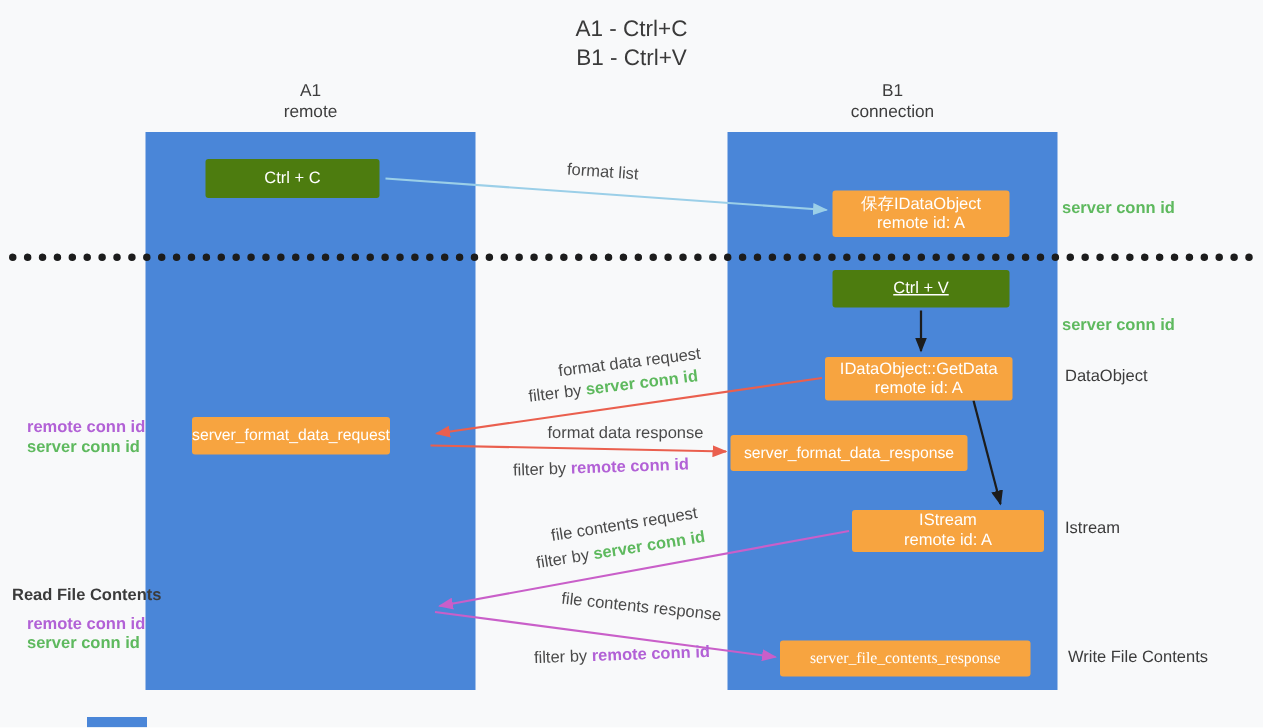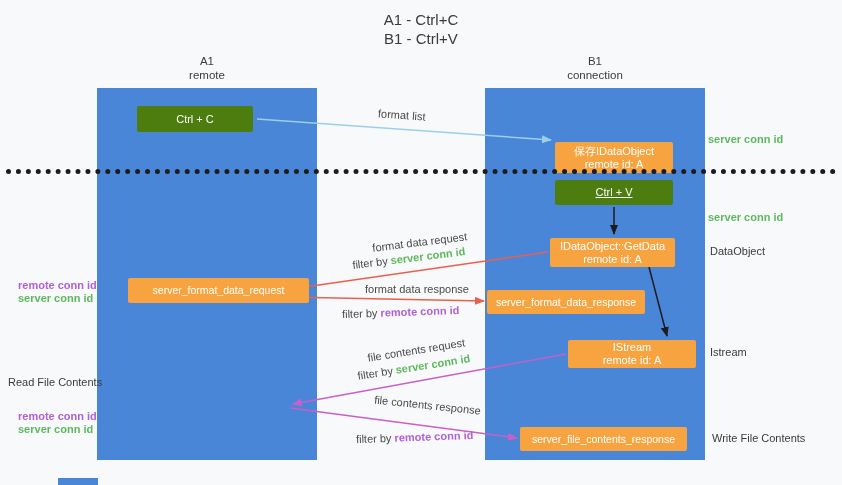--- a/index.html
+++ b/index.html
@@ -74,43 +74,43 @@
     <line x1="614" y1="207" x2="614" y2="234" stroke="#1c1c1c" stroke-width="1.5" marker-end="url(#ah-black)"></line>
     <line x1="548" y1="252" x2="291" y2="289" stroke="#ea5f4e" stroke-width="1.4" marker-end="url(#ah-red)"></line>
     <line x1="287" y1="297" x2="484" y2="301" stroke="#ea5f4e" stroke-width="1.4" marker-end="url(#ah-red)"></line>
     <line x1="649" y1="267" x2="667" y2="336" stroke="#1c1c1c" stroke-width="1.5" marker-end="url(#ah-black)"></line>
     <line x1="566" y1="354" x2="293" y2="404" stroke="#c95fc9" stroke-width="1.4" marker-end="url(#ah-mag)"></line>
     <line x1="290" y1="408" x2="517" y2="438" stroke="#c95fc9" stroke-width="1.4" marker-end="url(#ah-mag)"></line>
   </svg>
 
   <div class="bx green" style="left:137px;top:106px;width:116px;height:26px;">Ctrl + C</div>
 
-  <div class="bx orange" style="left:555px;top:142px;width:118px;height:31px;">
+  <div class="bx orange" style="left:555px;top:127px;width:118px;height:31px;">
     <div>保存IDataObject</div>
     <div>remote id: A</div>
   </div>
 
   <div class="bx green" style="left:555px;top:180px;width:118px;height:25px;text-decoration:underline;">Ctrl + V</div>
 
   <div class="bx orange" style="left:550px;top:238px;width:125px;height:29px;">
     <div>IDataObject::GetData</div>
     <div>remote id: A</div>
   </div>
 
-  <div class="bx orange small" style="left:128px;top:278px;width:181px;height:25px;">server_format_data_request</div>
+  <div class="bx orange small" style="left:128px;top:278px;width:132px;height:25px;">server_format_data_request</div>
 
   <div class="bx orange small" style="left:487px;top:290px;width:158px;height:24px;">server_format_data_response</div>
 
   <div class="bx orange" style="left:568px;top:340px;width:128px;height:28px;">
     <div>IStream</div>
     <div>remote id: A</div>
   </div>
 
 
-  <div class="bx orange small" style="left:520px;top:427px;width:167px;height:24px;">server_file_contents_response</div>
+  <div class="bx orange small" style="left:520px;top:427px;width:167px;height:24px;font-family:Liberation Serif, serif;">server_file_contents_response</div>
 
   <span class="lbl" style="left:378px;top:109px;transform:rotate(4deg);">format list</span>
 
   <span class="lbl" style="left:372px;top:236px;transform:rotate(-7deg);">format data request</span>
 
   <span class="lbl" style="left:352px;top:252px;transform:rotate(-7deg);">
     <span class="fb">filter by</span><span class="g">server conn id</span>
   </span>
 
   <span class="lbl" style="left:365px;top:283px;">format data response</span>
@@ -132,21 +132,21 @@
   </span>
 
   <span class="lbl g" style="left:708px;top:133px;">server conn id</span>
   <span class="lbl g" style="left:708px;top:211px;">server conn id</span>
   <span class="lbl dark" style="left:710px;top:245px;">DataObject</span>
   <span class="lbl dark" style="left:710px;top:346px;">Istream</span>
   <span class="lbl dark" style="left:712px;top:432px;">Write File Contents</span>
 
   <span class="lbl m" style="left:18px;top:279px;">remote conn id</span>
   <span class="lbl g" style="left:18px;top:292px;">server conn id</span>
-  <span class="lbl dark" style="left:8px;top:376px;">Read File Contents</span>
+  <span class="lbl dark" style="left:8px;top:391px;font-weight:bold;">Read File Contents</span>
   <span class="lbl m" style="left:18px;top:410px;">remote conn id</span>
   <span class="lbl g" style="left:18px;top:423px;">server conn id</span>
 
   <div class="divider"></div>
 
   <div class="frag"></div>
 
 </div>
 
 </body></html>

